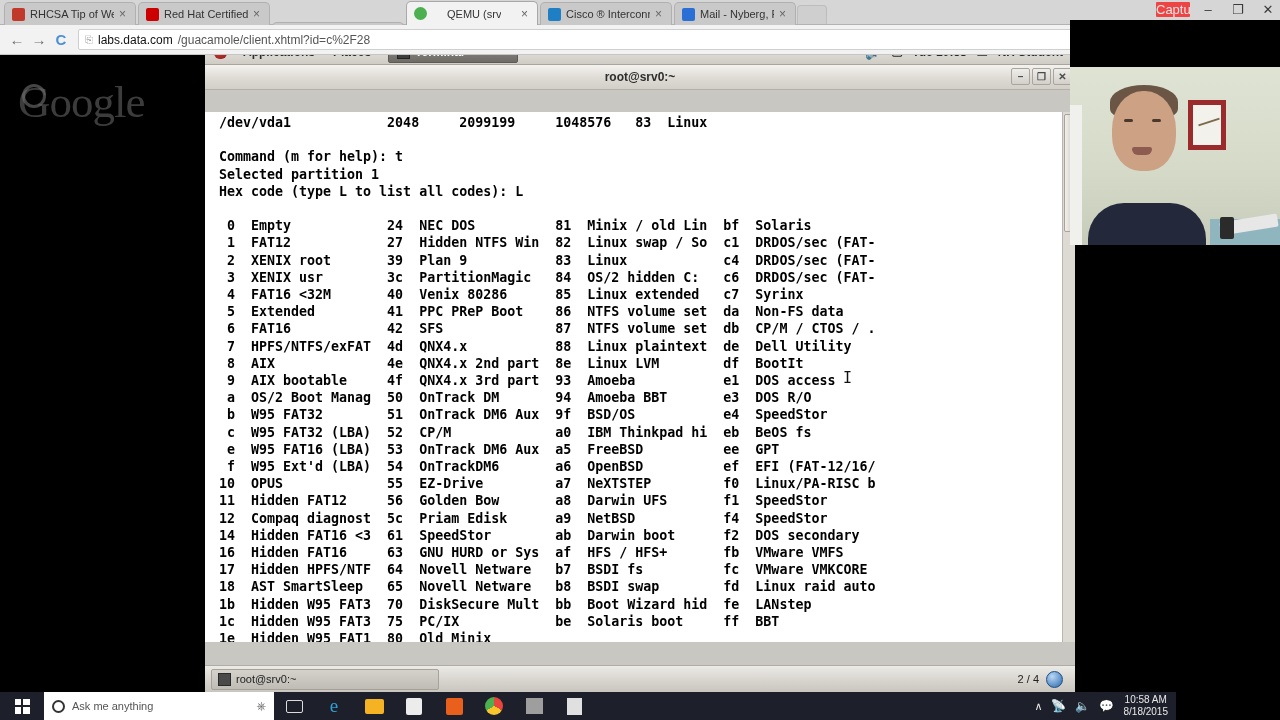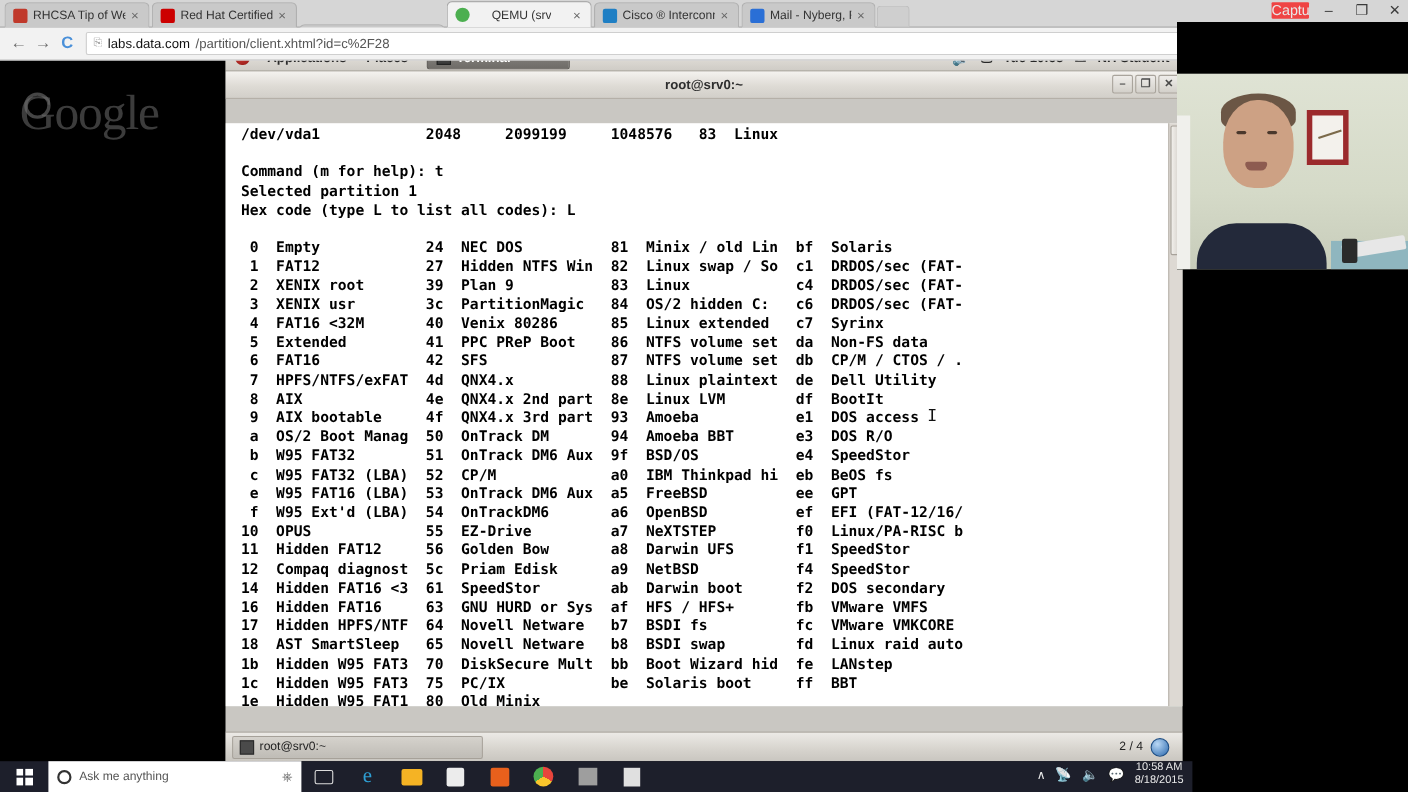--- a/index.html
+++ b/index.html
@@ -218,22 +218,22 @@
     position: absolute; left: 18px; bottom: 0; width: 118px; height: 42px;
     background: #23293a; border-radius: 36px 36px 0 0;
   }
   #cam-eye-l, #cam-eye-r { position: absolute; width: 9px; height: 3px; background: #4a382c; border-radius: 2px; top: 52px; }
   #cam-eye-l { left: 54px; }
   #cam-eye-r { left: 82px; }
   #cam-mouth { position: absolute; left: 62px; top: 80px; width: 20px; height: 8px; background: #8d5b50; border-radius: 3px 3px 8px 8px; }
 
   
   #win-taskbar {
-    position: absolute; left: 0; top: 692px; width: 1084px; height: 28px;
-    background: #1d1f2b; display: flex; align-items: flex-start;
+    position: absolute; left: 0; top: 692px; width: 1176px; height: 28px;
+    background: #1d1f2b; display: flex; align-items: center;
   }
   #start-btn { width: 44px; height: 28px; display: flex; align-items: center; justify-content: center; }
   #start-btn .sq { width: 15px; height: 15px; display: grid; grid-template-columns: 1fr 1fr; grid-template-rows: 1fr 1fr; gap: 2px; }
   #start-btn .sq i { background: #fff; display: block; }
   #search-box {
     width: 230px; height: 28px; background: #ffffff; display: flex; align-items: center;
     gap: 7px; padding: 0 8px; color: #555; font-size: 11px;
   }
   #search-box .circ { width: 13px; height: 13px; border: 2px solid #333; border-radius: 50%; flex: 0 0 13px; }
   #search-box .mic { margin-left: auto; font-size: 12px; color: #666; }
@@ -379,21 +379,21 @@
     </div>
   </div>
 
   <div id="browser-toolbar">
     <span class="navicon">←</span>
     <span class="navicon">→</span>
     <span class="navicon" style="color:#4a90d9;font-weight:bold">C</span>
     <div id="omnibox">
       <span class="page-ic">⎘</span>
       <span id="url-bold">labs.data.com</span>
-      <span id="url-rest">/partition/client.xhtml?id=c%2F28</span>
+      <span id="url-rest">/guacamole/client.xhtml?id=c%2F28</span>
     </div>
     <span class="tb-right">☆</span>
     <span class="tb-right tb-green">⬤</span>
     <span class="tb-right">≡</span>
   </div>
 
   <div id="webcam">
     <div id="cam-img">
       <div id="cam-wall-l"></div>
       <div id="cam-frame">

